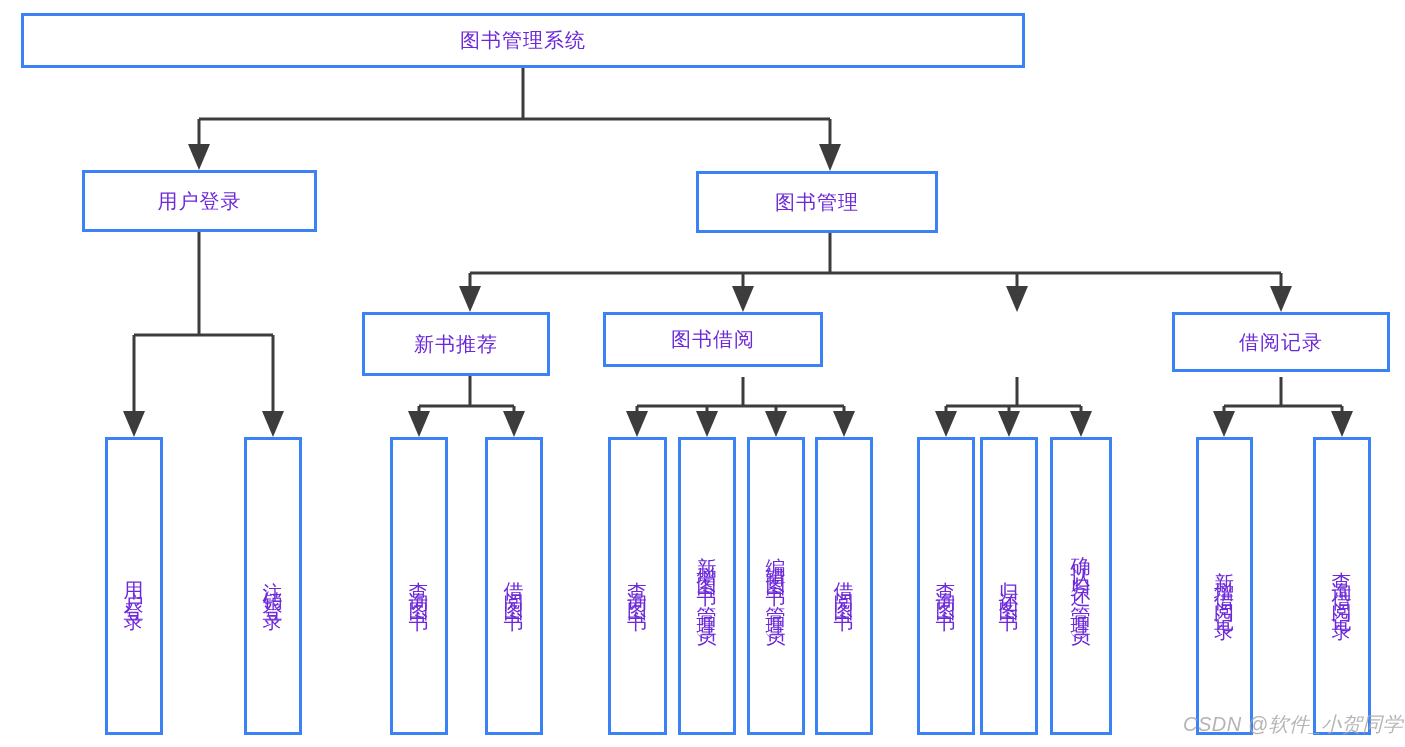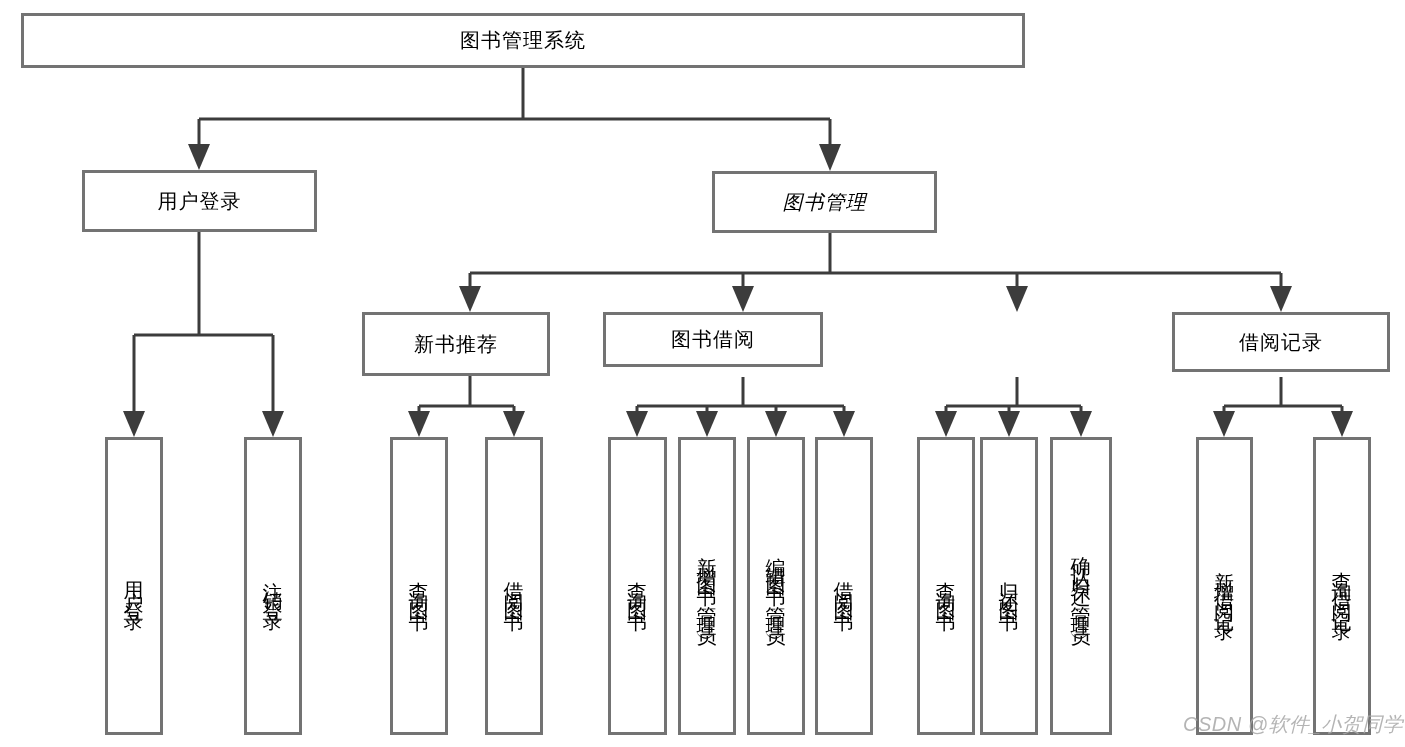--- a/index.html
+++ b/index.html
@@ -7,26 +7,26 @@
     position:relative;
     width:1405px; height:747px;
     background:#ffffff;
     font-family:"Liberation Sans", sans-serif;
     overflow:hidden;
   }
   .connector-svg { position:absolute; left:0; top:0; z-index:1; }
   .node {
     position:absolute;
     box-sizing:border-box;
-    border:3px solid #737373;
+    border:3px solid #3b82f6;
     background:#ffffff;
     display:flex;
     align-items:center;
     justify-content:center;
-    color:#000000;
+    color:#6d28d9;
     z-index:2;
   }
   .h-node { font-size:20px; letter-spacing:1px; }
   .leaf {
     writing-mode:vertical-rl;
     text-orientation:mixed;
     font-size:20px;
     letter-spacing:10px;
     line-height:1;
   }
@@ -76,21 +76,21 @@
       <path d="M998 411 L1020 411 L1009 437 Z"></path>
       <path d="M1070 411 L1092 411 L1081 437 Z"></path>
       <path d="M1213 411 L1235 411 L1224 437 Z"></path>
       <path d="M1331 411 L1353 411 L1342 437 Z"></path>
     </g>
   </svg>
 
   <div class="node h-node" style="left:21px; top:13px; width:1004px; height:55px;">图书管理系统</div>
 
   <div class="node h-node" style="left:82px; top:170px; width:235px; height:62px;">用户登录</div>
-  <div class="node h-node" style="left:712px; top:171px; width:225px; height:62px;font-style:italic;">图书管理</div>
+  <div class="node h-node" style="left:696px; top:171px; width:242px; height:62px;">图书管理</div>
 
   <div class="node h-node" style="left:362px; top:312px; width:188px; height:64px;">新书推荐</div>
   <div class="node h-node" style="left:603px; top:312px; width:220px; height:55px;text-align:center;">图书借阅</div>
   <div class="node h-node" style="left:1172px; top:312px; width:218px; height:60px;">借阅记录</div>
 
   <div class="node leaf" style="left:105px; top:437px; width:58px; height:298px;">用户登录</div>
   <div class="node leaf" style="left:244px; top:437px; width:58px; height:298px;">注销登录</div>
 
   <div class="node leaf" style="left:390px; top:437px; width:58px; height:298px;">查询图书</div>
   <div class="node leaf" style="left:485px; top:437px; width:58px; height:298px;">借阅图书</div>

